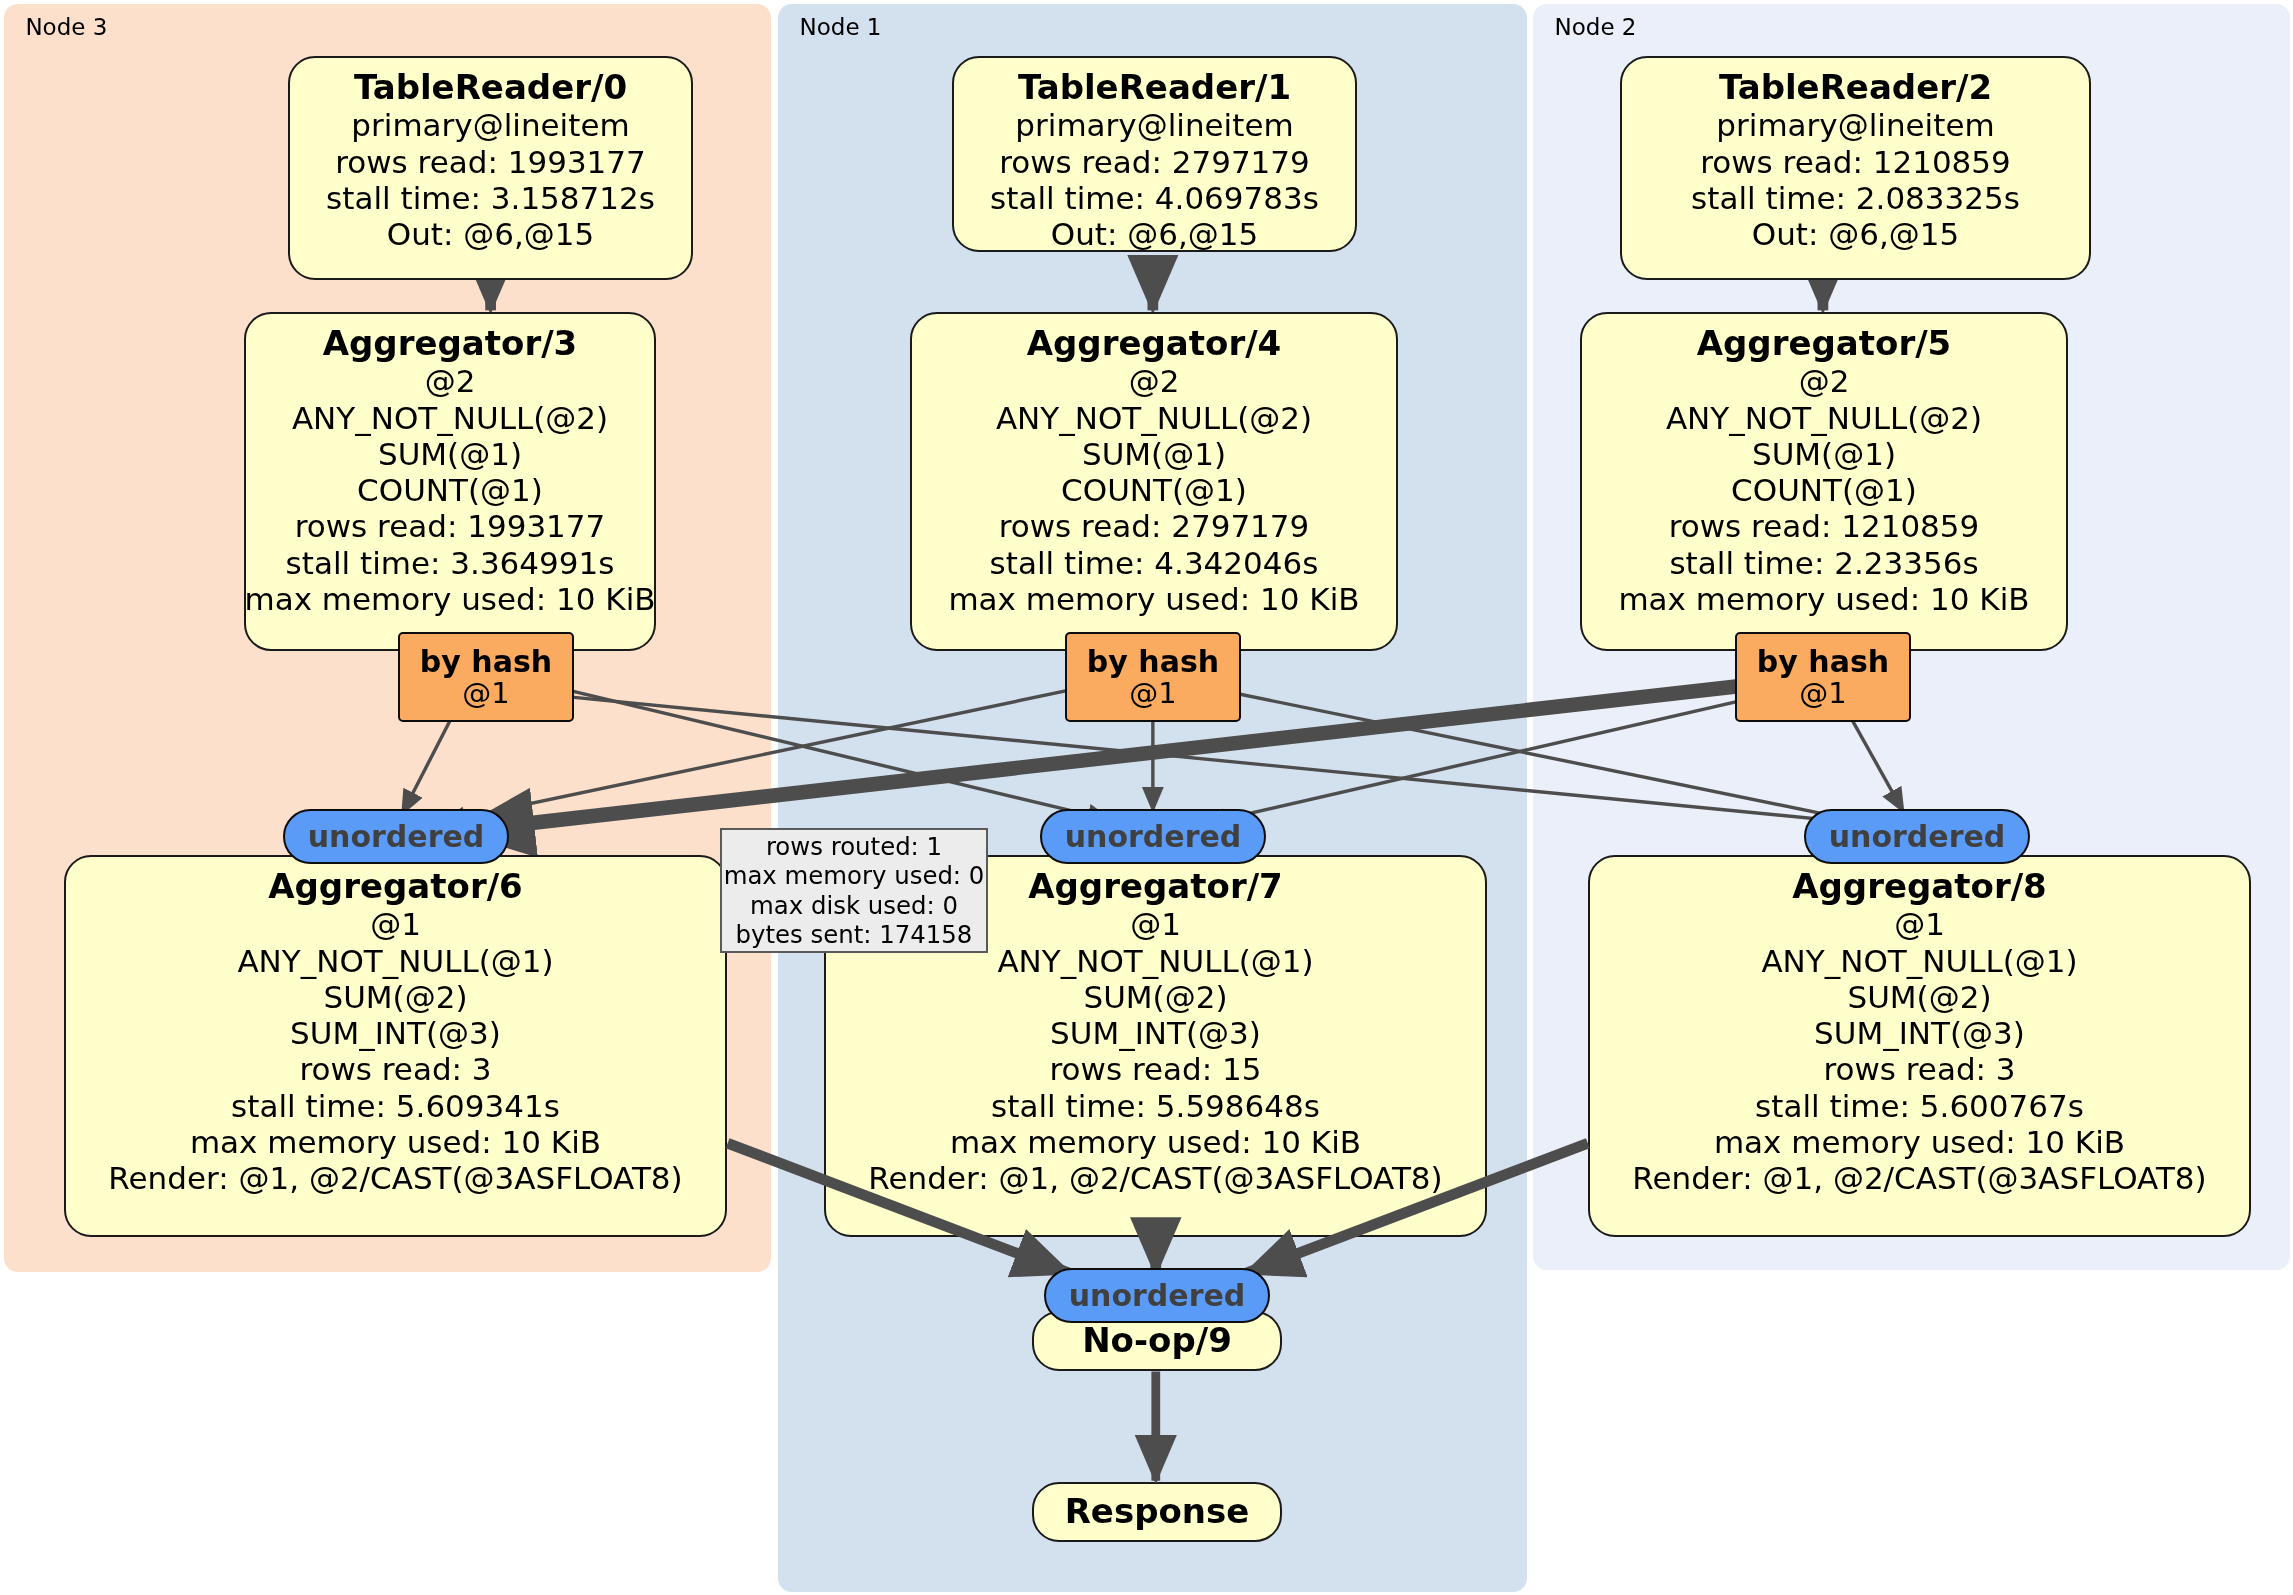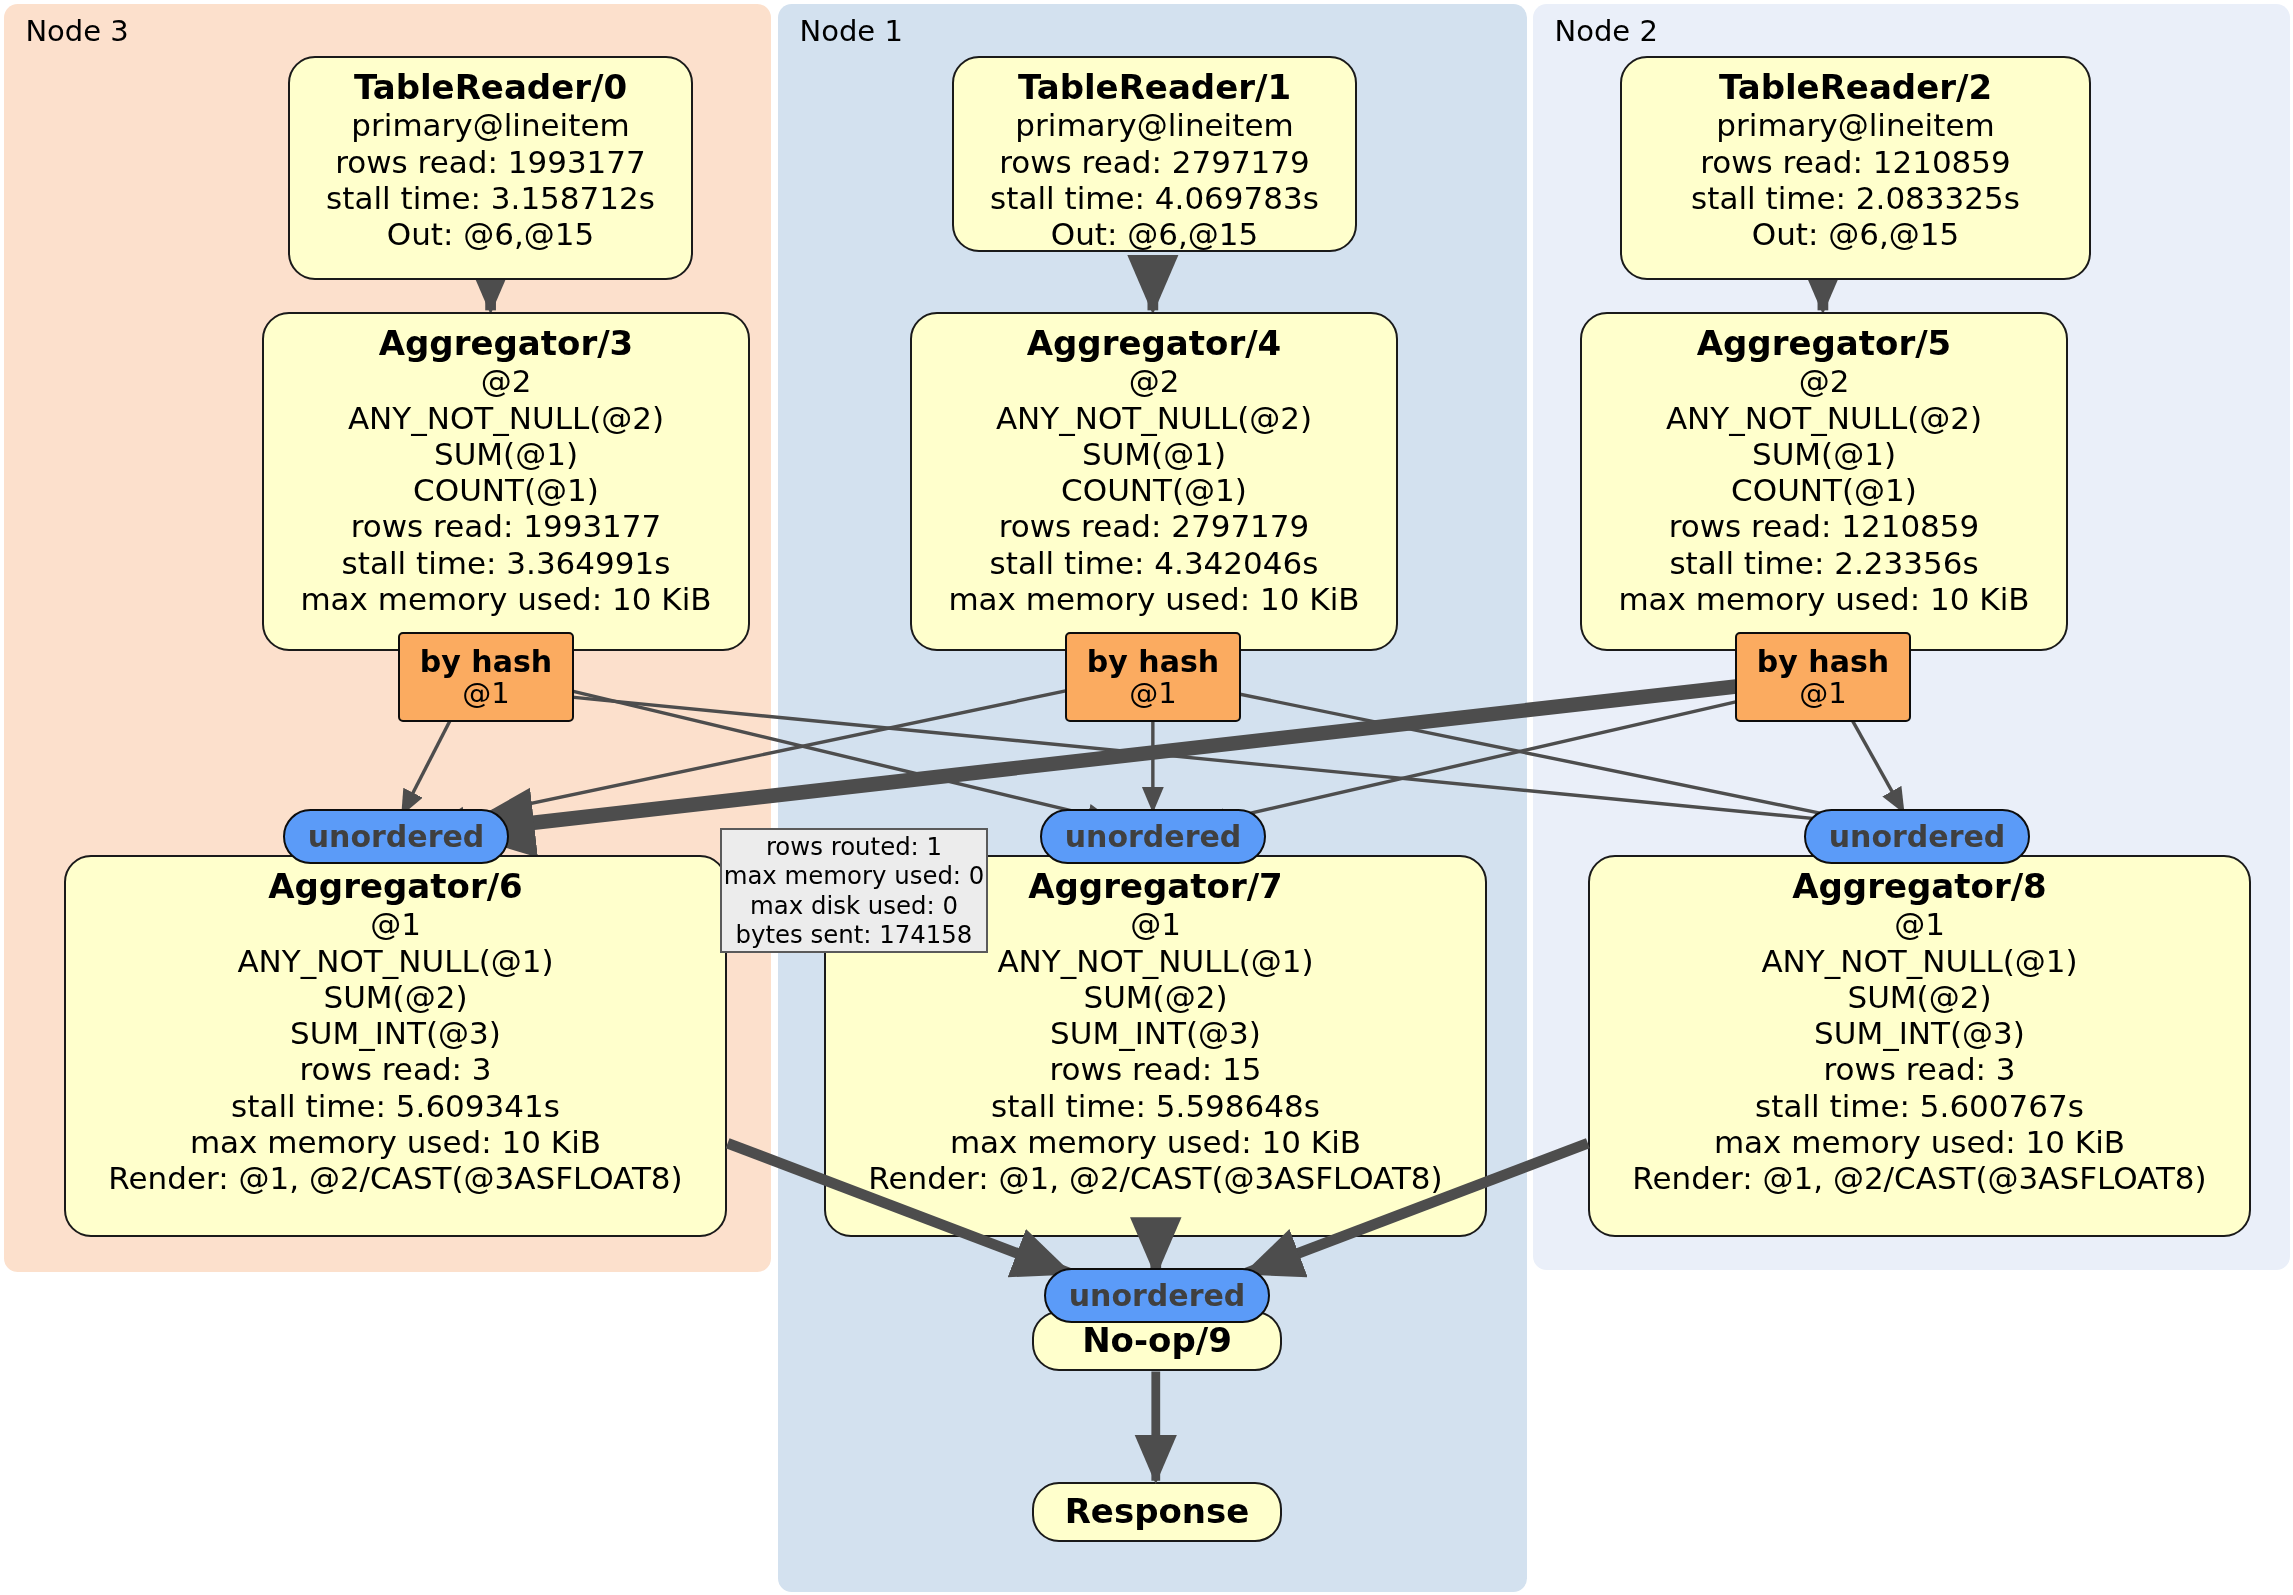--- a/index.html
+++ b/index.html
@@ -17,21 +17,21 @@
   }
   
   .cluster {
     position: absolute;
     border-radius: 13.7px;
   }
   .cluster-label {
     position: absolute;
     left: 21.5px;
     top: 9.8px;
-    font-size: 29px;
+    font-size: 23px;
     color: #000000;
     font-family: "DejaVu Sans", "Liberation Sans", sans-serif;
     white-space: nowrap;
   }
   
   .box {
     position: absolute;
     background: #ffffcc;
     border: 2.9px solid #1a1a1a;
     border-radius: 27px;
@@ -203,21 +203,21 @@
   </div>
 
   <div class="box" style="left:1620px; top:56px; width:471px; height:224px;">
     <div class="title">TableReader/2</div>
     <div class="line">primary@lineitem</div>
     <div class="line">rows read: 1210859</div>
     <div class="line">stall time: 2.083325s</div>
     <div class="line">Out: @6,@15</div>
   </div>
 
-  <div class="box" style="left:262px; top:312px; width:488px; height:339px;">
+  <div class="box" style="left:244px; top:312px; width:412px; height:339px;">
     <div class="title">Aggregator/3</div>
     <div class="line">@2</div>
     <div class="line">ANY_NOT_NULL(@2)</div>
     <div class="line">SUM(@1)</div>
     <div class="line">COUNT(@1)</div>
     <div class="line">rows read: 1993177</div>
     <div class="line">stall time: 3.364991s</div>
     <div class="line">max memory used: 10 KiB</div>
   </div>
 

